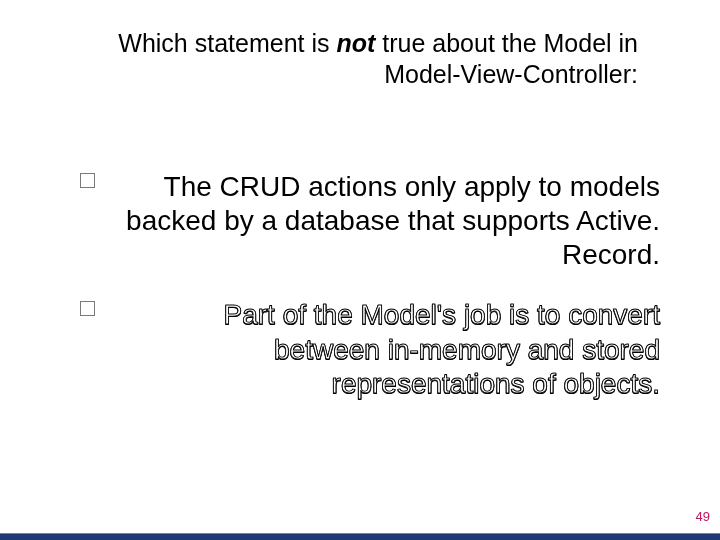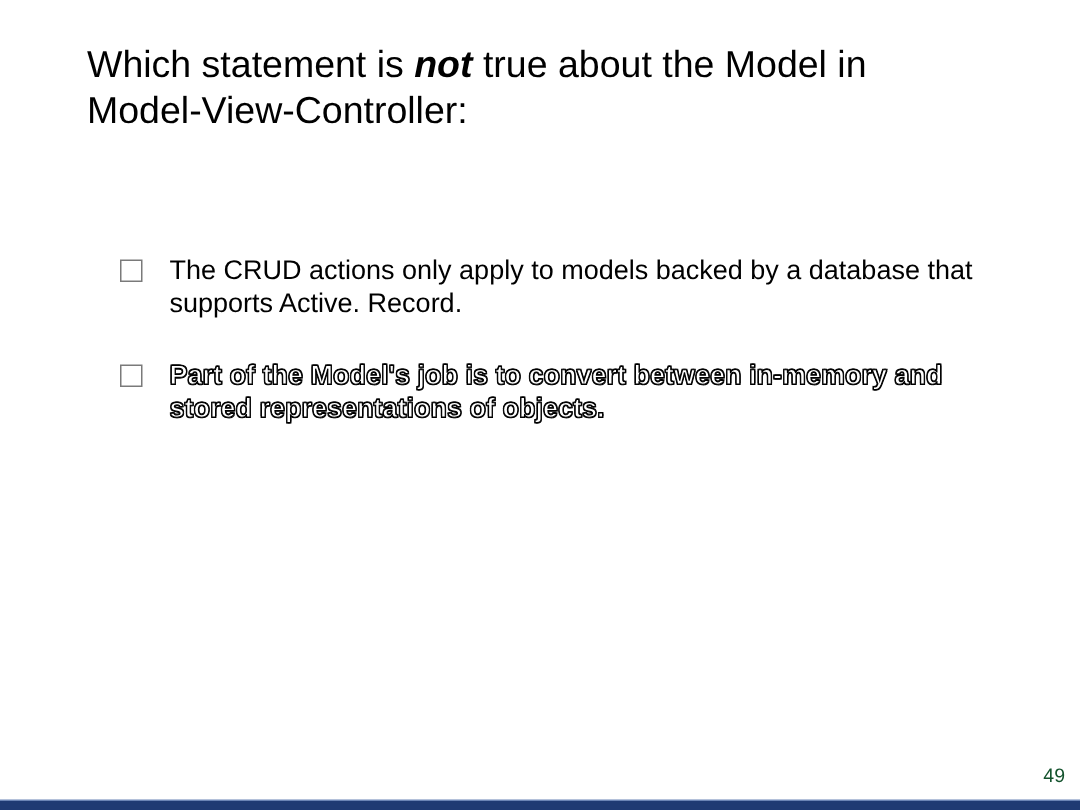--- a/index.html
+++ b/index.html
@@ -11,20 +11,21 @@
     font-family: Arial, Helvetica, sans-serif;
     color: #000000;
     position: relative;
     overflow: hidden;
   }
   .slide {
     width: 720px;
     height: 540px;
     position: relative;
     box-sizing: border-box;
+    text-align: right;
   }
   .question {
     position: absolute;
     left: 58px;
     top: 28px;
     width: 580px;
     font-size: 25px;
     line-height: 1.25;
     font-weight: 400;
   }
@@ -47,41 +48,41 @@
     flex: 0 0 auto;
     width: 15px;
     height: 15px;
     border: 1.5px solid #7a7a7a;
     margin-top: 3px;
     margin-right: 18px;
     box-sizing: border-box;
     background: #ffffff;
   }
   .option-text {
-    font-size: 18px;
+    font-size: 28px;
     line-height: 1.22;
     color: #000000;
   }
   .option-text.outlined span {
     
     color: #ffffff;
     -webkit-text-stroke: 0.8px #000000;
     text-shadow:
       -0.5px -0.5px 0 #000,
        0.5px -0.5px 0 #000,
       -0.5px  0.5px 0 #000,
        0.5px  0.5px 0 #000;
-    font-weight: 700;
+    font-weight: 400;
   }
   .page-number {
     position: absolute;
     right: 10px;
     bottom: 16px;
     font-size: 13px;
-    color: #14532d;
+    color: #be185d;
   }
   .footer-bar {
     position: absolute;
     left: 0;
     bottom: 0;
     width: 720px;
     height: 6px;
     background: #1f3a73;
   }
   .footer-bar::before {

